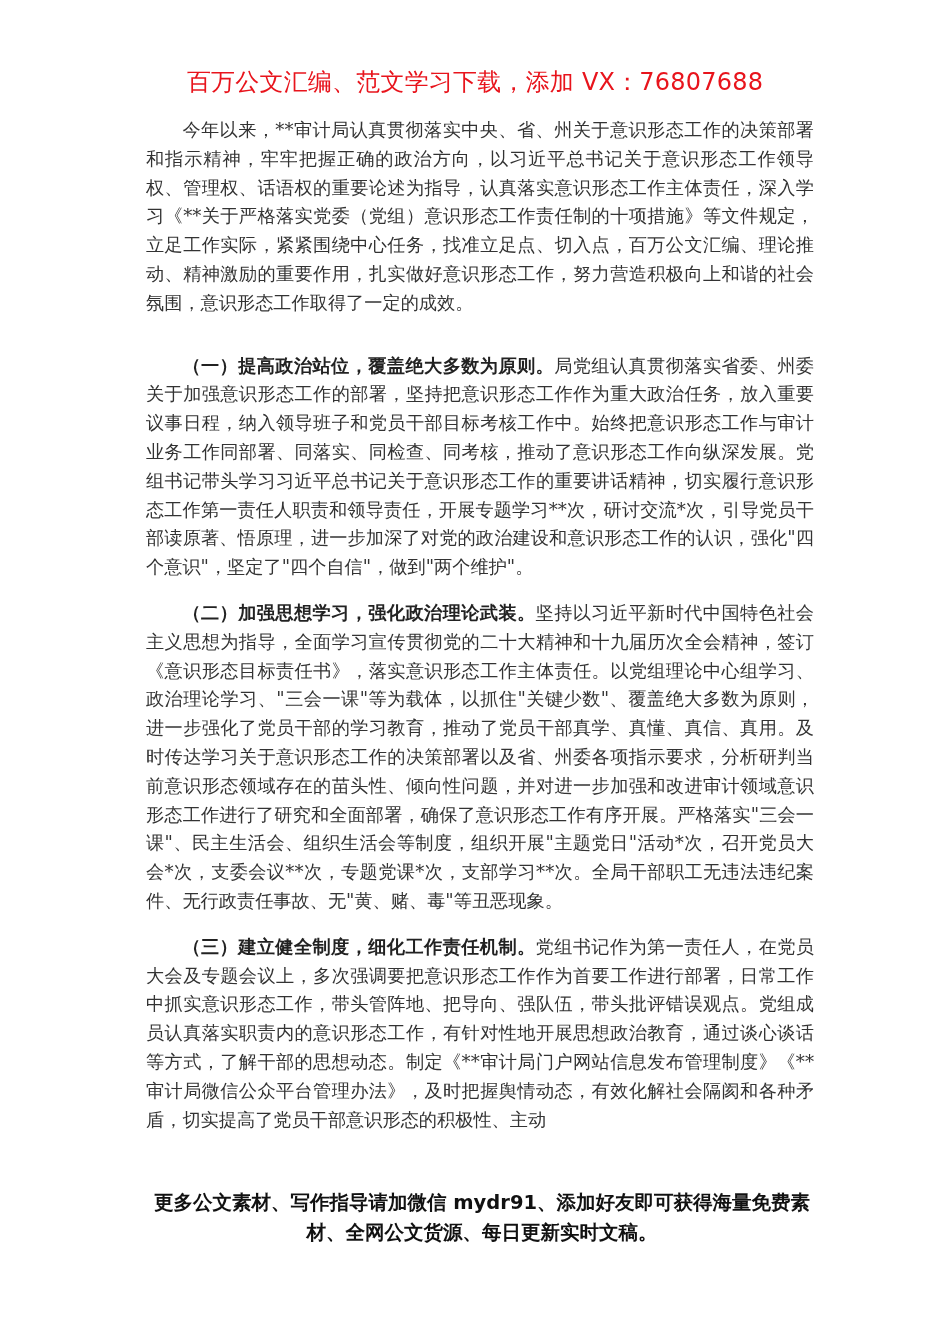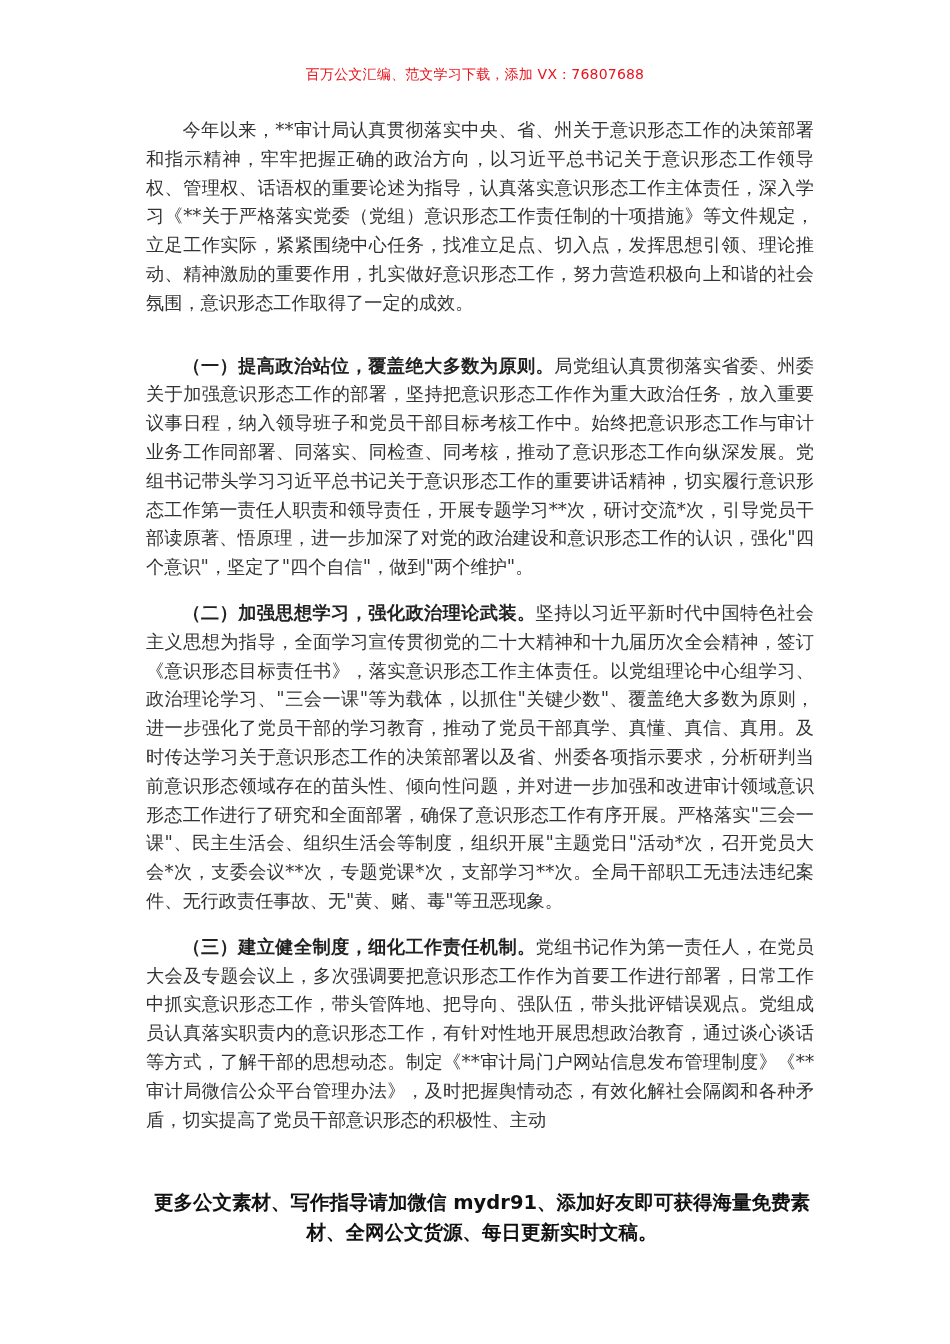--- a/index.html
+++ b/index.html
@@ -1,20 +1,20 @@
 <!DOCTYPE html>
 <html><head>
   <meta charset="utf-8">
   <style>
     html, body { margin: 0; padding: 0; background: #ffffff; }
     body { width: 950px; height: 1344px; position: relative; overflow: hidden; }
     .page { position: absolute; left: 0; top: 0; width: 950px; height: 1344px; background: #fff; }
     .header {
       position: absolute; left: 0; top: 66px; width: 950px; text-align: center;
-      font-family: "DejaVu Sans", sans-serif; font-size: 14px; color: #e8141c;
+      font-family: "DejaVu Sans", sans-serif; font-size: 24px; color: #e8141c;
       letter-spacing: 0.2px;
     }
     .body {
       position: absolute; left: 146px; top: 116px; width: 668px;
       font-family: "DejaVu Serif", serif; font-size: 18.2px; color: #333;
       line-height: 28.8px; text-align: justify;
     }
     .para { margin: 0; text-indent: 2em; }
     .gap { height: 17px; }
     .heading { margin: 0; text-indent: 2em; font-family: "DejaVu Sans", sans-serif; font-weight: bold; color: #222; font-size: 17.5px; }
@@ -25,21 +25,21 @@
       color: #111; line-height: 30px; text-align: center;
     }
   </style>
 </head>
 <body>
 
 <div class="page">
   <div class="header">百万公文汇编、范文学习下载，添加 VX：76807688</div>
 
   <div class="body">
-    <p class="para">今年以来，**审计局认真贯彻落实中央、省、州关于意识形态工作的决策部署和指示精神，牢牢把握正确的政治方向，以习近平总书记关于意识形态工作领导权、管理权、话语权的重要论述为指导，认真落实意识形态工作主体责任，深入学习《**关于严格落实党委（党组）意识形态工作责任制的十项措施》等文件规定，立足工作实际，紧紧围绕中心任务，找准立足点、切入点，发挥思想引领、理论推动、精神激励的重要作用，扎实做好意识形态工作，努力营造积极向上和谐的社会氛围，意识形态工作取得了一定的成效。</p>
+    <p class="para">今年以来，**审计局认真贯彻落实中央、省、州关于意识形态工作的决策部署和指示精神，牢牢把握正确的政治方向，以习近平总书记关于意识形态工作领导权、管理权、话语权的重要论述为指导，认真落实意识形态工作主体责任，深入学习《**关于严格落实党委（党组）意识形态工作责任制的十项措施》等文件规定，立足工作实际，紧紧围绕中心任务，找准立足点、切入点，百万公文汇编、理论推动、精神激励的重要作用，扎实做好意识形态工作，努力营造积极向上和谐的社会氛围，意识形态工作取得了一定的成效。</p>
     <div class="gap"></div>
     <div class="gap"></div>
     <p class="para"><span class="lead">（一）提高政治站位，覆盖绝大多数为原则。</span><span>局党组认真贯彻落实省委、州委关于加强意识形态工作的部署，坚持把意识形态工作作为重大政治任务，放入重要议事日程，纳入领导班子和党员干部目标考核工作中。始终把意识形态工作与审计业务工作同部署、同落实、同检查、同考核，推动了意识形态工作向纵深发展。党组书记带头学习习近平总书记关于意识形态工作的重要讲话精神，切实履行意识形态工作第一责任人职责和领导责任，开展专题学习**次，研讨交流*次，引导党员干部读原著、悟原理，进一步加深了对党的政治建设和意识形态工作的认识，强化"四个意识"，坚定了"四个自信"，做到"两个维护"。</span></p>
     <div class="gap"></div>
     <p class="para"><span class="lead">（二）加强思想学习，强化政治理论武装。</span><span>坚持以习近平新时代中国特色社会主义思想为指导，全面学习宣传贯彻党的二十大精神和十九届历次全会精神，签订《意识形态目标责任书》，落实意识形态工作主体责任。以党组理论中心组学习、政治理论学习、"三会一课"等为载体，以抓住"关键少数"、覆盖绝大多数为原则，进一步强化了党员干部的学习教育，推动了党员干部真学、真懂、真信、真用。及时传达学习关于意识形态工作的决策部署以及省、州委各项指示要求，分析研判当前意识形态领域存在的苗头性、倾向性问题，并对进一步加强和改进审计领域意识形态工作进行了研究和全面部署，确保了意识形态工作有序开展。严格落实"三会一课"、民主生活会、组织生活会等制度，组织开展"主题党日"活动*次，召开党员大会*次，支委会议**次，专题党课*次，支部学习**次。全局干部职工无违法违纪案件、无行政责任事故、无"黄、赌、毒"等丑恶现象。</span></p>
     <div class="gap"></div>
     <p class="para"><span class="lead">（三）建立健全制度，细化工作责任机制。</span><span>党组书记作为第一责任人，在党员大会及专题会议上，多次强调要把意识形态工作作为首要工作进行部署，日常工作中抓实意识形态工作，带头管阵地、把导向、强队伍，带头批评错误观点。党组成员认真落实职责内的意识形态工作，有针对性地开展思想政治教育，通过谈心谈话等方式，了解干部的思想动态。制定《**审计局门户网站信息发布管理制度》《**审计局微信公众平台管理办法》，及时把握舆情动态，有效化解社会隔阂和各种矛盾，切实提高了党员干部意识形态的积极性、主动</span></p>
   </div>
 
   <div class="footer">更多公文素材、写作指导请加微信 mydr91、添加好友即可获得海量免费素材、全网公文货源、每日更新实时文稿。</div>

